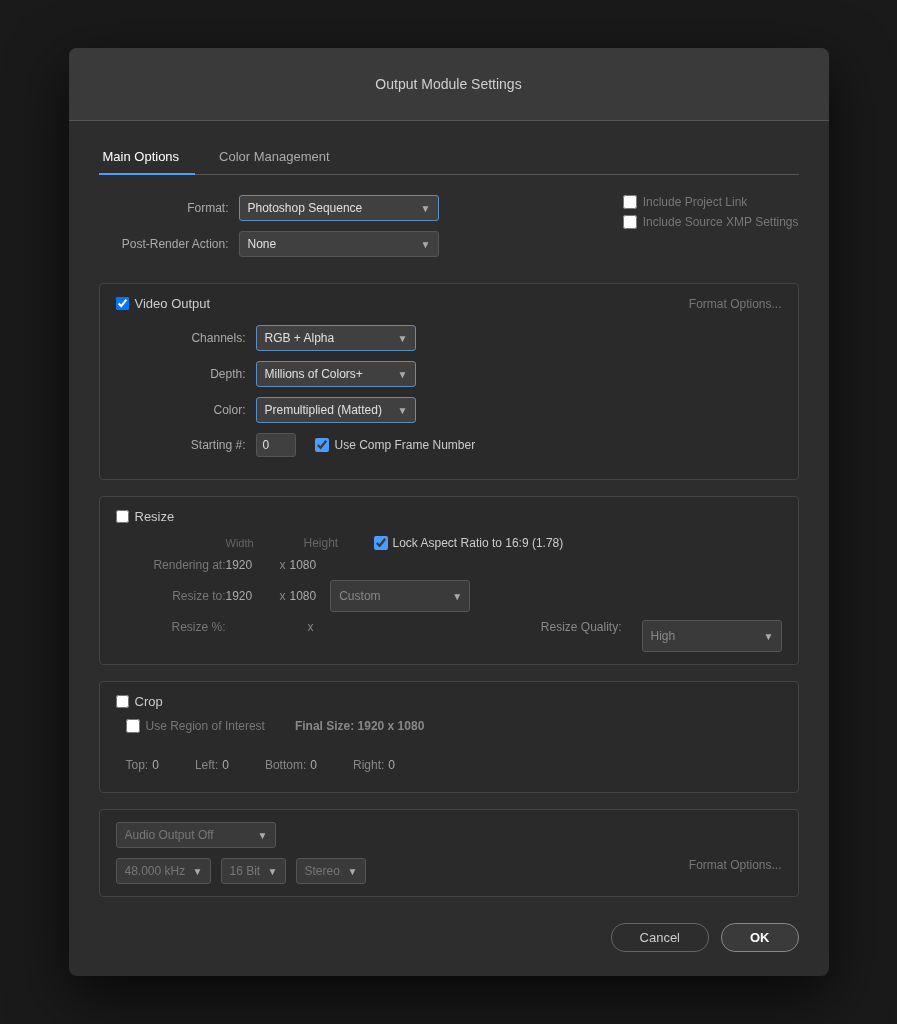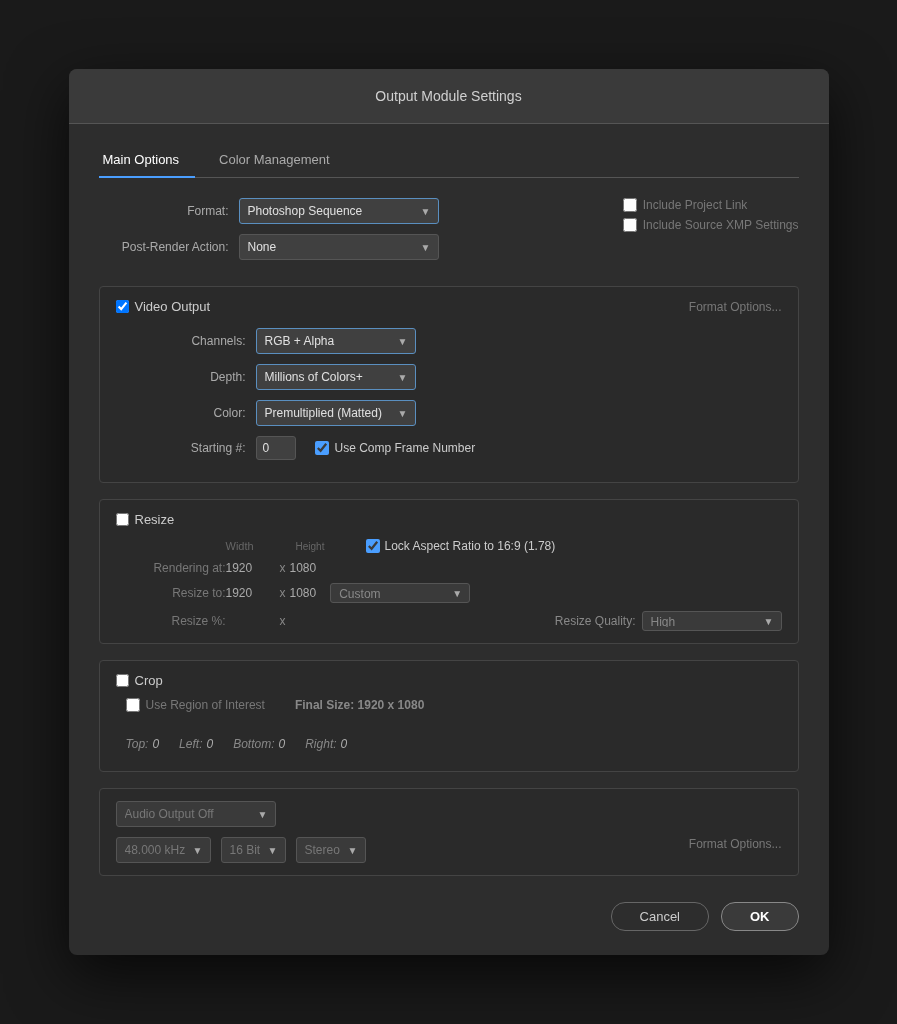--- a/index.html
+++ b/index.html
@@ -15,21 +15,21 @@
     .dialog {
       background: #2d2d2d;
       border-radius: 8px;
       width: 760px;
       box-shadow: 0 20px 60px rgba(0,0,0,0.7);
       overflow: hidden;
     }
     .title-bar {
       background: #3a3a3a;
       text-align: center;
-      padding: 19px 16px;
+      padding: 28px 16px;
       color: #d0d0d0;
       font-size: 14px;
       font-weight: 500;
       border-bottom: 1px solid #555;
     }
     .dialog-body {
       padding: 20px 30px 20px 30px;
     }
     
     .tabs {
@@ -205,21 +205,21 @@
     }
     .resize-select {
       background: #3a3a3a;
       border: 1px solid #555;
       color: #888;
       padding: 3px 24px 3px 8px;
       border-radius: 3px;
       font-size: 12px;
       appearance: none;
       cursor: pointer;
-      height: 20px;
+      height: 32px;
       min-width: 140px;
     }
     .lock-aspect {
       display: flex;
       align-items: center;
       gap: 5px;
       font-size: 12px;
       color: #aaa;
     }
     
@@ -232,25 +232,24 @@
     }
     .crop-header {
       display: flex;
       align-items: center;
       gap: 6px;
       margin-bottom: 10px;
     }
     .crop-row {
       display: flex;
       align-items: center;
-      gap: 20px;
+      gap: 36px;
       font-size: 12px;
       color: #888;
       margin-bottom: 8px;
-      font-style: italic;
     }
     .crop-field {
       display: flex;
       align-items: center;
       gap: 4px;
     }
     .crop-val {
       color: #aaa;
     }
     
@@ -416,21 +415,21 @@
 
     <div class="resize-section">
       <div class="resize-header">
         <input type="checkbox" style="">
         <span class="checkbox-label" style="color:#ccc; font-size:13px;">Resize</span>
       </div>
 
       <div style="display:flex; align-items:center; margin-bottom:8px; padding-left:10px;">
         <div style="min-width:100px;"></div>
         <span class="dimmed" style="min-width:70px; font-size:11px;">Width</span>
-        <span class="dimmed" style="min-width:70px; font-size:10px;">Height</span>
+        <span class="dimmed" style="min-width:70px; font-size:12px;margin-left:8px;">Height</span>
         <label class="lock-aspect checkbox-wrap">
           <input type="checkbox" checked="" style="">
           <span class="checkbox-label">Lock Aspect Ratio to 16:9 (1.78)</span>
         </label>
       </div>
 
       <div style="display:flex; align-items:center; margin-bottom:8px; padding-left:10px; font-size:12px; color:#888;">
         <span class="resize-row-label">Rendering at:</span>
         <span class="resize-val" style="min-width:50px;">1920</span>
         <span class="x-text">x</span>
@@ -443,21 +442,21 @@
         <span class="x-text">x</span>
         <span class="resize-val" style="margin-right:14px;">1080</span>
         <div class="resize-select-wrap">
           <select class="resize-select">
             <option>Custom</option>
           </select>
           <span class="select-arrow">▼</span>
         </div>
       </div>
 
-      <div style="display:flex; align-items:center; padding-left:10px; font-size:12px; color:#888;">
+      <div style="display:flex; padding-left:10px; font-size:12px; color:#888;gap:14px;">
         <span class="resize-row-label">Resize %:</span>
         <span style="min-width:50px;"></span>
         <span class="x-text">x</span>
         <span style="flex:1;"></span>
         <span style="color:#888; font-size:12px; margin-right:6px;">Resize Quality:</span>
         <div class="resize-select-wrap">
           <select class="resize-select">
             <option>High</option>
           </select>
           <span class="select-arrow">▼</span>

